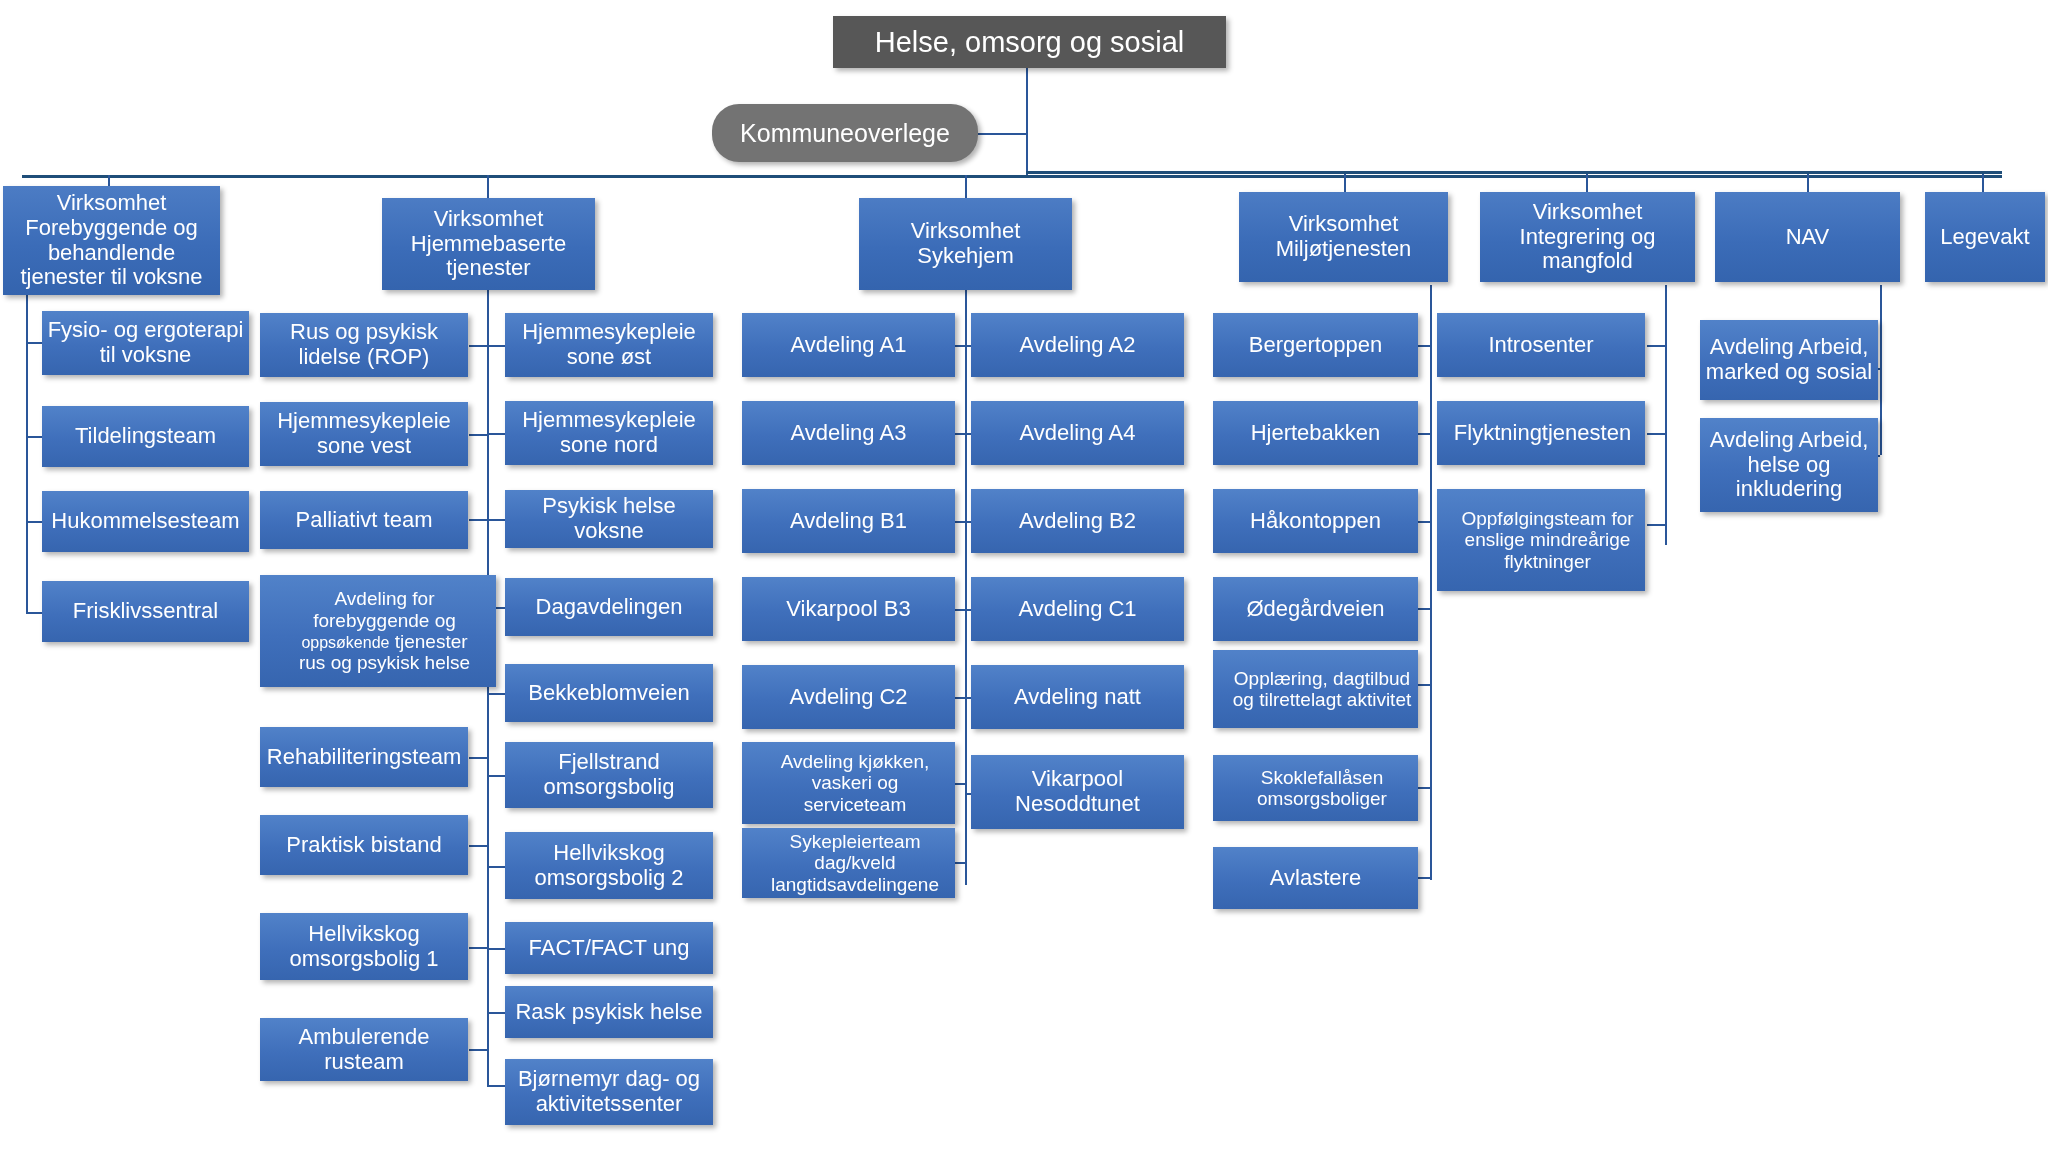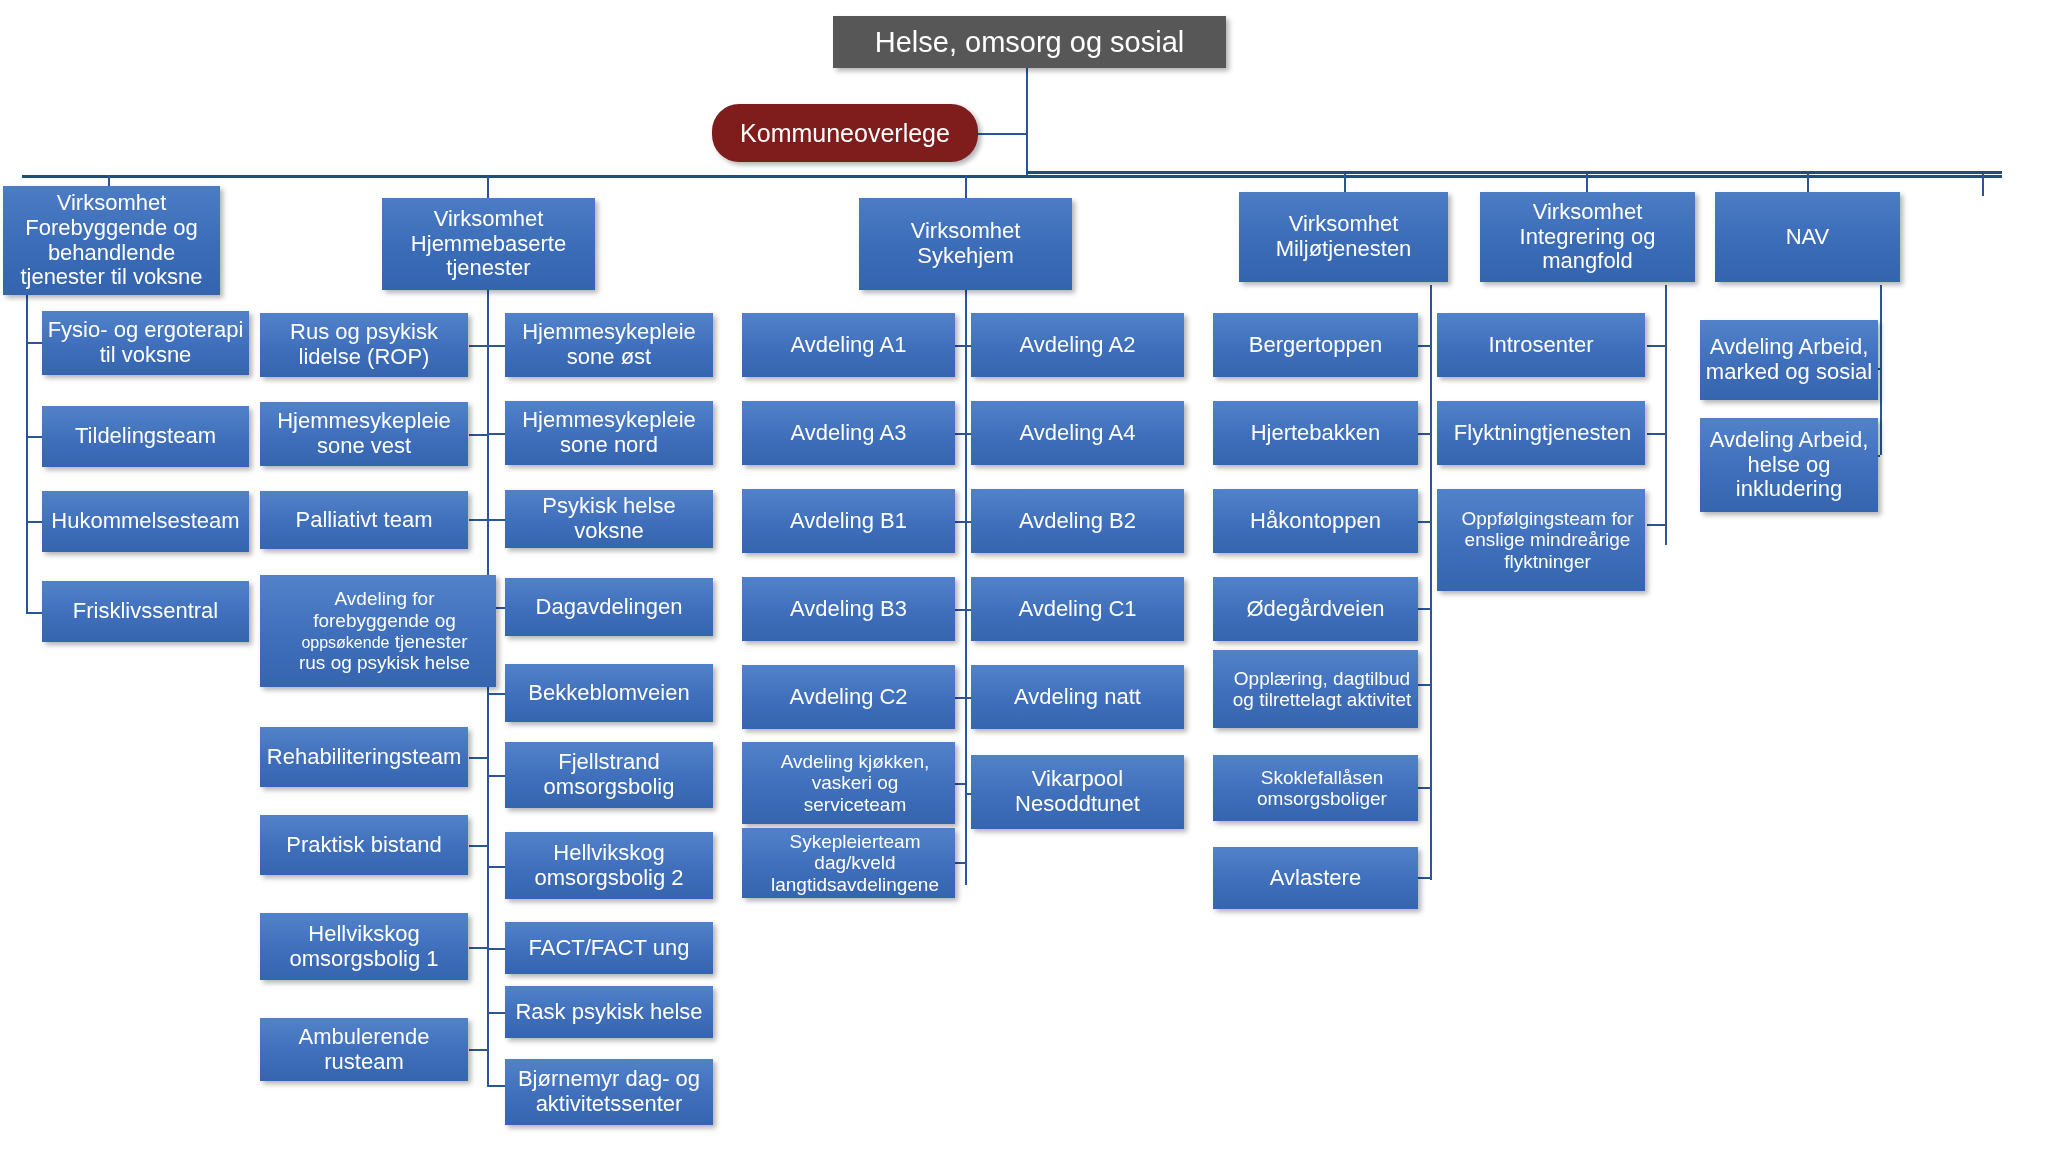--- a/index.html
+++ b/index.html
@@ -37,21 +37,21 @@
     padding: 2px 5px;
     z-index: 5;
   }
   .node .lbl { width: 100%; display:block; }
 
   .root {
     background: #575757;
     font-size: 29px;
   }
   .staff {
-    background: #7f1d1d;
+    background: #737373;
     font-size: 25px;
     border-radius: 27px;
   }
   .dept {
     background: linear-gradient(180deg,#4c7cc4 0%,#3b6cb8 55%,#3464ae 100%);
     font-size: 22px;
   }
   .leaf {
     background: linear-gradient(180deg,#5182c9 0%,#3f6fbb 55%,#3665af 100%);
     font-size: 22px;
@@ -235,21 +235,21 @@
   <div class="node leaf" style="left:742px; top:313px; width:213px; height:64px;">
     <span class="lbl">Avdeling A1</span>
   </div>
   <div class="node leaf" style="left:742px; top:401px; width:213px; height:64px;">
     <span class="lbl">Avdeling A3</span>
   </div>
   <div class="node leaf" style="left:742px; top:489px; width:213px; height:64px;">
     <span class="lbl">Avdeling B1</span>
   </div>
   <div class="node leaf" style="left:742px; top:577px; width:213px; height:64px;">
-    <span class="lbl">Avdeling B3</span>
+    <span class="lbl">Vikarpool B3</span>
   </div>
   <div class="node leaf" style="left:742px; top:665px; width:213px; height:64px;">
     <span class="lbl">Avdeling C2</span>
   </div>
   <div class="node leaf small" style="left:742px; top:742px; width:213px; height:82px;">
     <span class="lbl">Avdeling kjøkken, vaskeri og serviceteam</span>
   </div>
   <div class="node leaf small" style="left:742px; top:828px; width:213px; height:70px;">
     <span class="lbl">Sykepleierteam dag/kveld langtidsavdelingene</span>
   </div>
@@ -313,14 +313,17 @@
   <div class="node dept" style="left:1715px; top:192px; width:185px; height:90px;">
     <span class="lbl">NAV</span>
   </div>
   <div class="node leaf" style="left:1700px; top:320px; width:178px; height:80px;">
     <span class="lbl">Avdeling Arbeid, marked og sosial</span>
   </div>
   <div class="node leaf" style="left:1700px; top:418px; width:178px; height:94px;">
     <span class="lbl">Avdeling Arbeid, helse og inkludering</span>
   </div>
 
+  <div class="node dept" style="left:1925px; top:192px; width:120px; height:90px;">
+    <span class="lbl">Legevakt</span>
+  </div>
 
 </div>
 
 </body></html>

